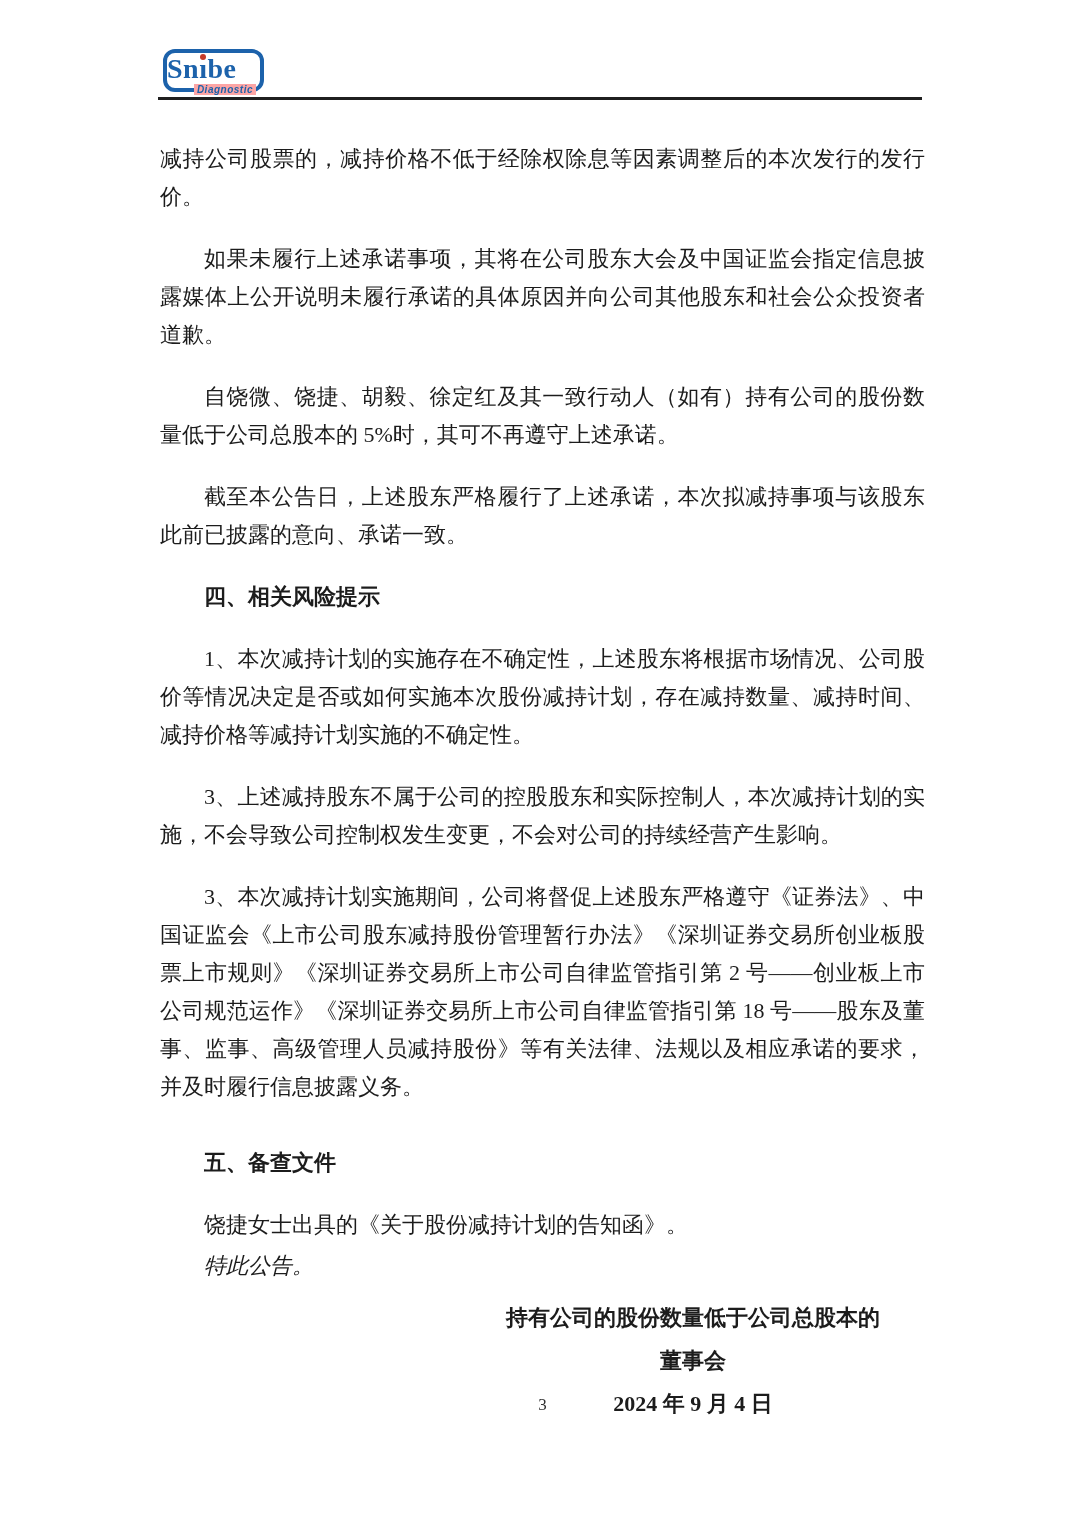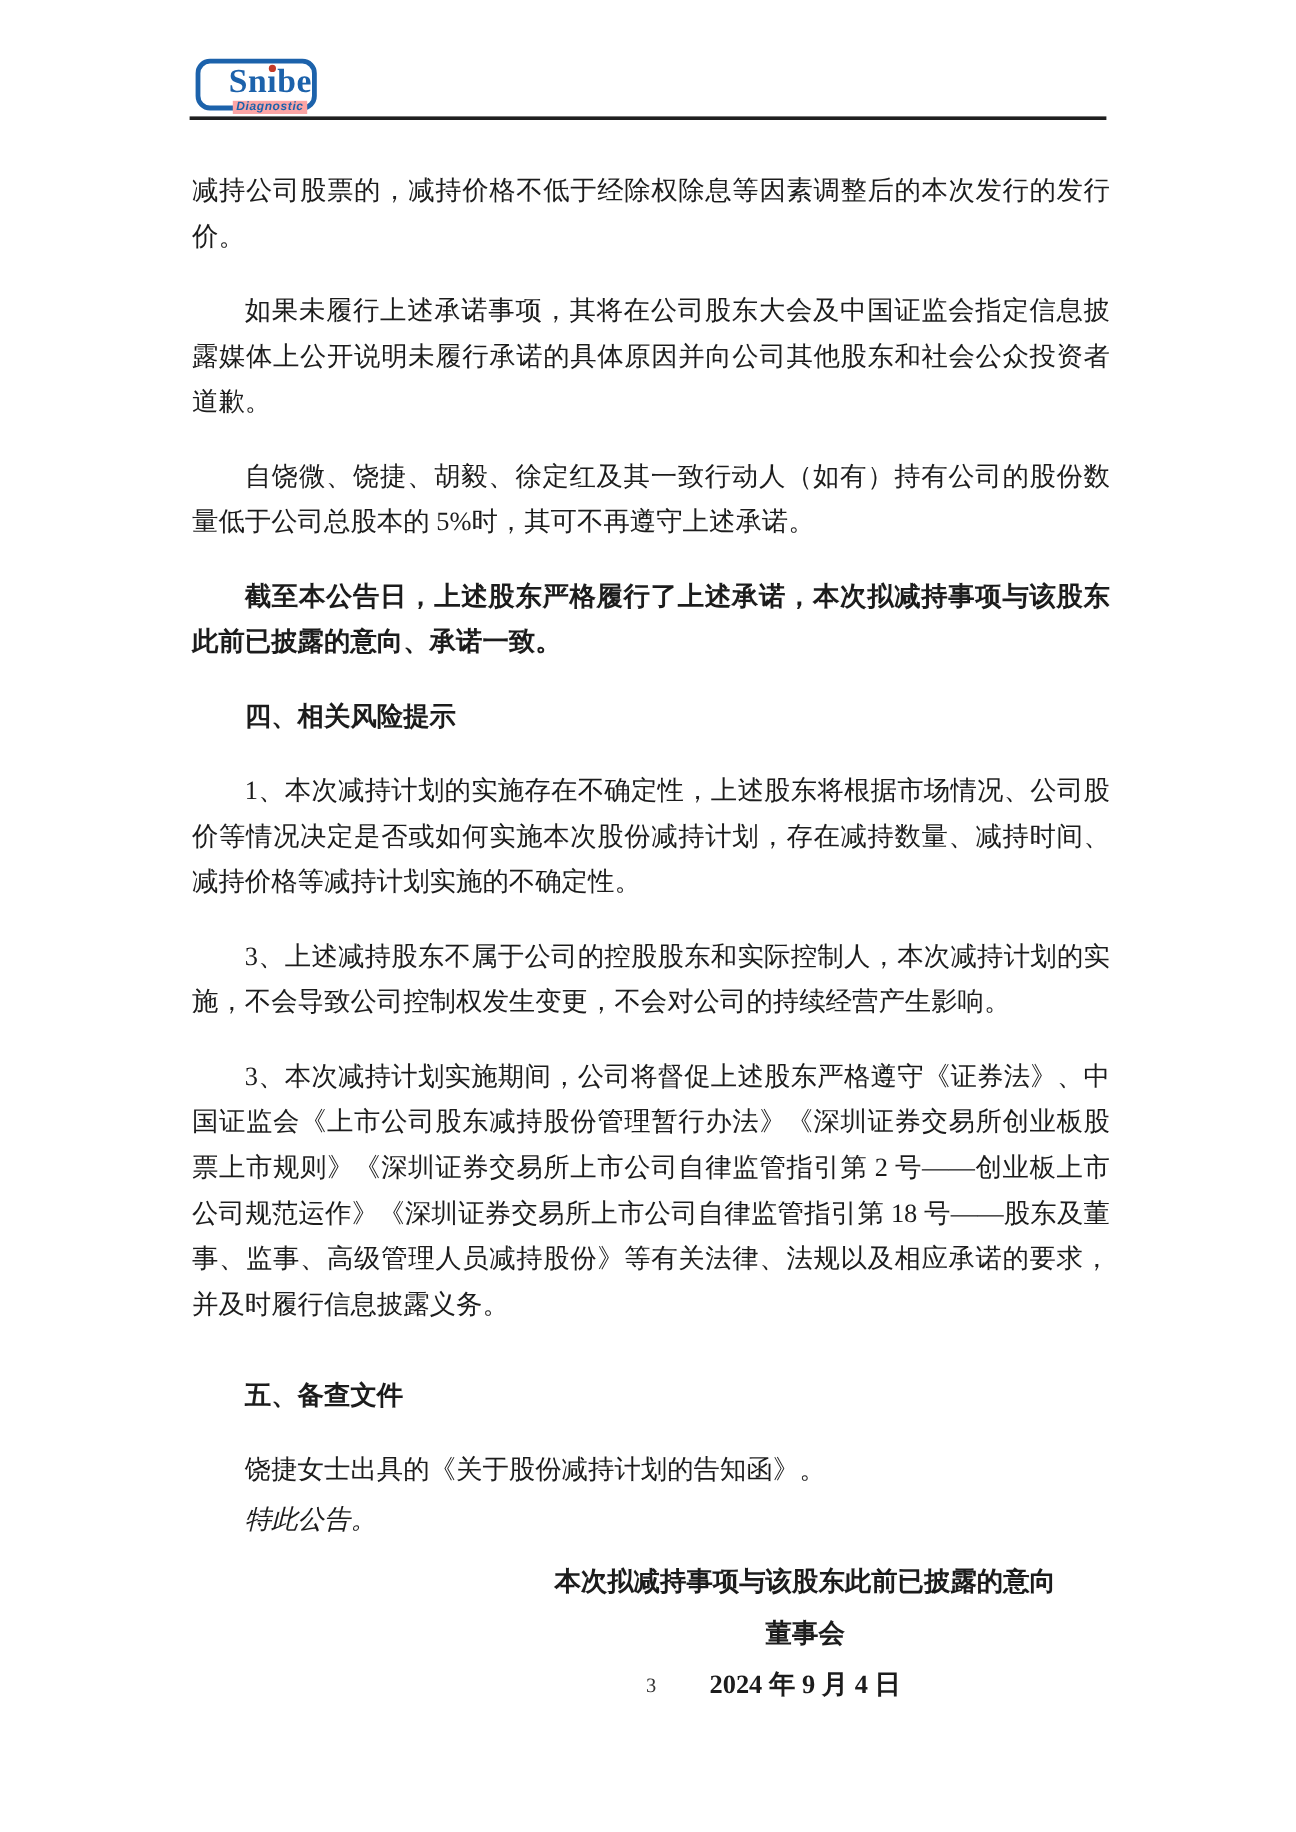--- a/index.html
+++ b/index.html
@@ -27,21 +27,21 @@
     left: 163px;
     top: 49px;
     width: 101px;
     height: 43px;
     border: 4px solid var(--logo-blue);
     border-radius: 12px;
     background: #fff;
   }
   .logo-brand {
     margin-top: -3px;
-    text-align: right;
+    text-align: left;
     font-weight: bold;
     font-size: 28px;
     line-height: 38px;
     letter-spacing: 0.5px;
     color: var(--logo-blue);
     white-space: nowrap;
   }
   .i-wrap { position: relative; display: inline-block; }
   .i-dot {
     position: absolute;
@@ -81,21 +81,21 @@
     position: absolute;
     top: 124px;
     left: 160px;
     width: 765px;
     font-size: 22px;
     line-height: 38px;
     text-align: justify;
   }
   .para { margin: 24px 0 0 0; text-indent: 2em; }
   .continuation { margin-top: 16px; text-indent: 0; }
-  .bold { font-weight: bold; }
+  .bold { font-weight: normal; }
   .heading { font-weight: bold; }
   .mt-lg { margin-top: 38px; }
   .mt-sm { margin-top: 3px; font-style: italic; }
 
   
   .signature {
     margin: 14px 45px 0 auto;
     width: fit-content;
     text-align: center;
     font-weight: bold;
@@ -134,21 +134,21 @@
     <p class="para bold">截至本公告日，上述股东严格履行了上述承诺，本次拟减持事项与该股东此前已披露的意向、承诺一致。</p>
     <p class="para heading">四、相关风险提示</p>
     <p class="para">1、本次减持计划的实施存在不确定性，上述股东将根据市场情况、公司股价等情况决定是否或如何实施本次股份减持计划，存在减持数量、减持时间、减持价格等减持计划实施的不确定性。</p>
     <p class="para">3、上述减持股东不属于公司的控股股东和实际控制人，本次减持计划的实施，不会导致公司控制权发生变更，不会对公司的持续经营产生影响。</p>
     <p class="para">3、本次减持计划实施期间，公司将督促上述股东严格遵守《证券法》、中国证监会《上市公司股东减持股份管理暂行办法》《深圳证券交易所创业板股票上市规则》《深圳证券交易所上市公司自律监管指引第 2 号——创业板上市公司规范运作》《深圳证券交易所上市公司自律监管指引第 18 号——股东及董事、监事、高级管理人员减持股份》等有关法律、法规以及相应承诺的要求，并及时履行信息披露义务。</p>
     <p class="para heading mt-lg">五、备查文件</p>
     <p class="para">饶捷女士出具的《关于股份减持计划的告知函》。</p>
     <p class="para mt-sm">特此公告。</p>
 
     <div class="signature">
-      <div class="sig-line sig-company">本次拟减持事项与该股东此前已披露的意向</div>
+      <div class="sig-line sig-company">持有公司的股份数量低于公司总股本的</div>
       <div class="sig-line sig-board">董事会</div>
       <div class="sig-line sig-date">2024 年 9 月 4 日</div>
     </div>
   </main>
 
   <footer class="page-number">3</footer>
 
 </div>
 
 </body></html>

